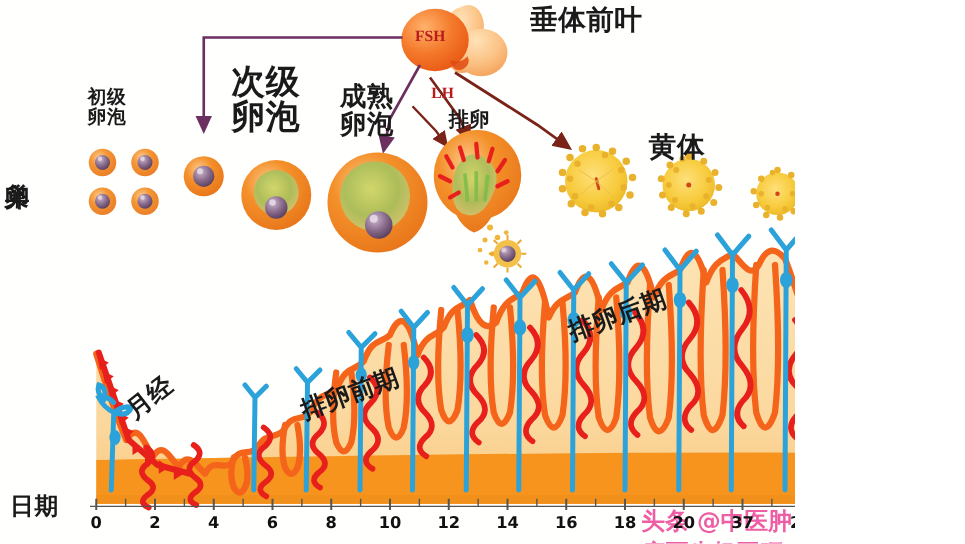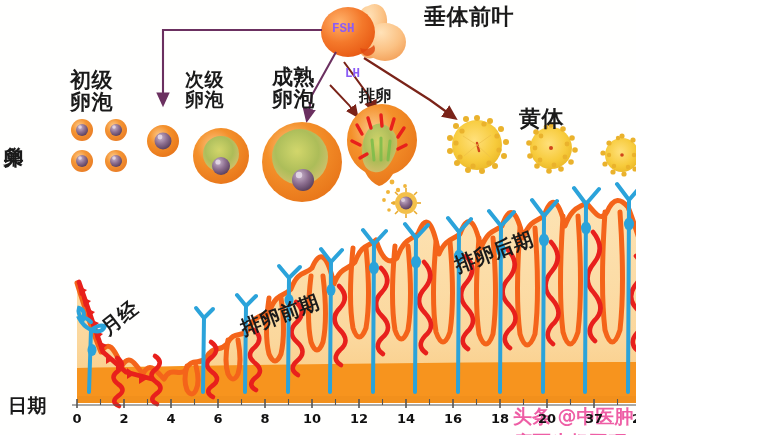--- a/index.html
+++ b/index.html
@@ -46,22 +46,22 @@
     font-size: 19px;
     font-weight: bold;
     color: #ec4899;
     opacity: 0.88;
     letter-spacing: 0px;
   }
   .hormone {
     position: absolute;
     font-size: 12.5px;
     font-weight: bold;
-    color: #8b5cf6;
-    font-family: Liberation Mono, monospace;
+    color: #b91c1c;
+    font-family: Liberation Serif, serif;
   }
 </style>
 </head>
 <body>
 
 <div id="stage">
 
   <svg class="layer" viewBox="0 0 772 435">
     <defs>
       <radialGradient id="gPit" cx="35%" cy="30%" r="75%">
@@ -509,24 +509,24 @@
     </g>
   </svg>
 
   <div class="lbl cn" style="left:424px; top:6px; font-size:22px;">垂体前叶</div>
 
   <div class="hormone" style="left:332px; top:22px;">FSH</div>
   <div class="hormone" style="left:345px; top:40px;margin-top:27px;">LH</div>
 
   <div class="lbl cn vert" style="left:4px; top:112px; font-size:20px;">卵巢</div>
 
-  <div class="lbl cn" style="left:70px; top:70px; font-size:21px; text-align:center;">初级
+  <div class="lbl cn" style="left:70px; top:70px; font-size:15px; text-align:center;">初级
 卵泡</div>
 
-  <div class="lbl cn" style="left:185px; top:70px; font-size:19px; text-align:right;">次级
+  <div class="lbl cn" style="left:185px; top:52px; font-size:27px; text-align:right;">次级
 卵泡</div>
 
   <div class="lbl cn" style="left:272px; top:67px; font-size:21px; text-align:center;">成熟
 卵泡</div>
 
   <div class="lbl cn" style="left:359px; top:88px; font-size:16px;">排卵</div>
 
   <div class="lbl cn" style="left:519px; top:86px; font-size:22px;margin-top:22px;">黄体</div>
 
   <div class="lbl cn vert" style="left:8px; top:378px; font-size:19px; writing-mode:horizontal-tb;">日期</div>

